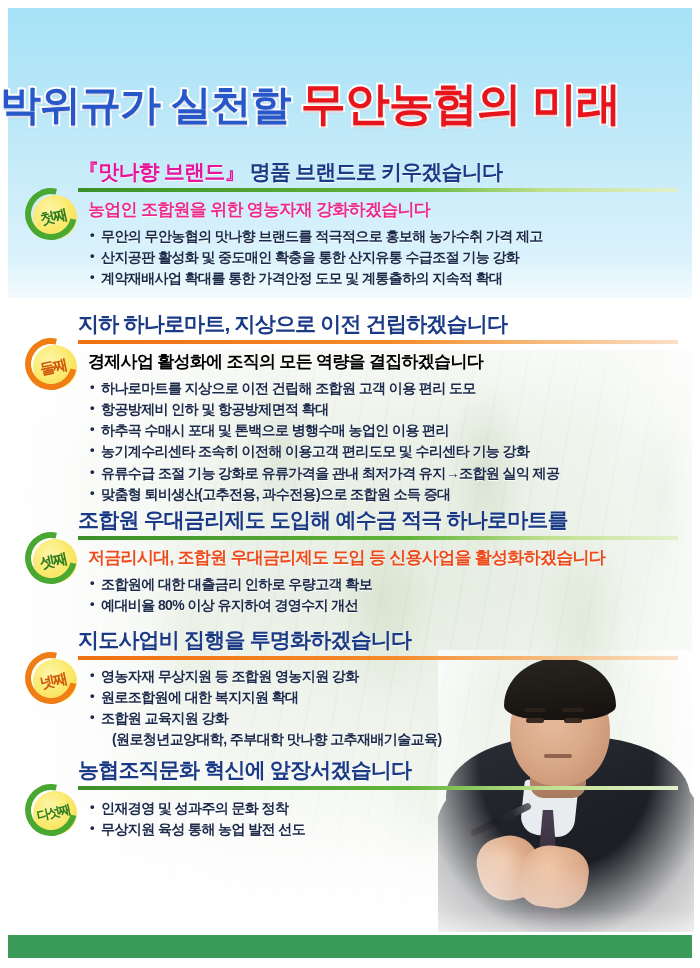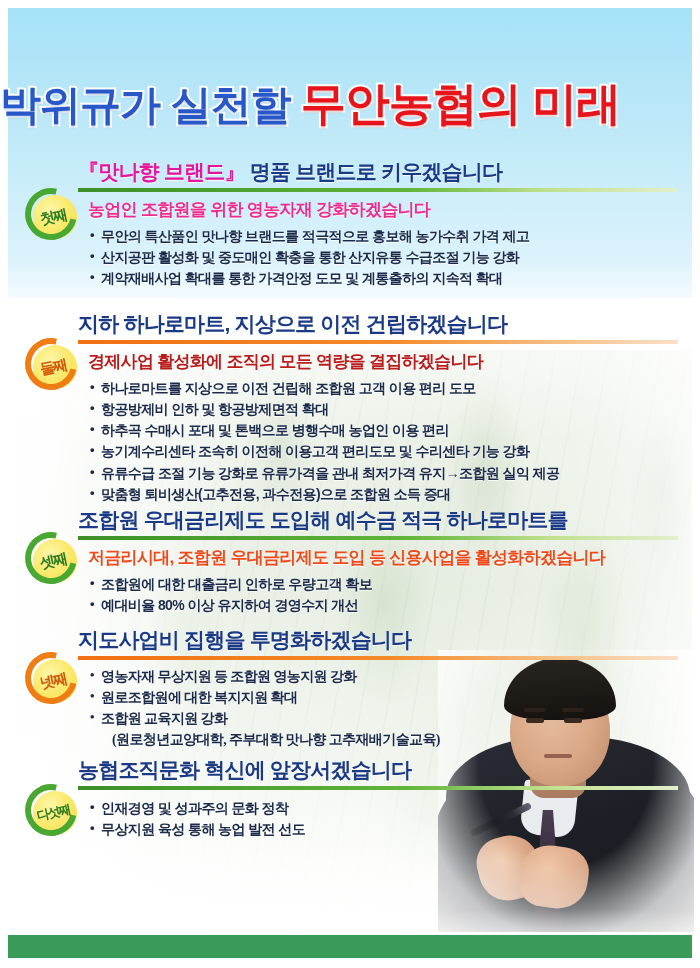--- a/index.html
+++ b/index.html
@@ -112,21 +112,21 @@
   .rule.orange{
     background:linear-gradient(to right,#f07012 0%,#f58a28 52%,#f6b877 76%,#fae0c8 100%);
   }
 
   .sec-sub{
     font-size:17px;font-weight:bold;letter-spacing:-0.7px;
     white-space:nowrap;margin:5px 0 5px 10px;
     text-shadow:0 1px 1px rgba(255,255,255,.9);
   }
   .sec-sub.pink{color:#ee2b8e;}
-  .sec-sub.orange{color:#b91c1c;}
+  .sec-sub.orange{color:#000000;}
   .sec-sub.red{color:#ee4b1c;}
 
   ul.bullets{list-style:none;margin:0;padding:0 0 0 12px;}
   ul.bullets li{
     font-size:14px;font-weight:bold;color:#1b2a4a;
     letter-spacing:-0.6px;line-height:1.52;white-space:nowrap;
     position:relative;padding-left:11px;
     text-shadow:0 1px 1px rgba(255,255,255,.95);
   }
   ul.bullets li::before{
@@ -297,21 +297,21 @@
       <div class="ring"></div>
       <div class="ord">첫째</div>
     </div>
     <div class="sec-body">
       <div class="sec-head">
         <span class="hl-pink">『맛나향 브랜드』</span><span> 명품 브랜드로 키우겠습니다</span>
       </div>
       <div class="rule green"></div>
       <div class="sec-sub pink">농업인 조합원을 위한 영농자재 강화하겠습니다</div>
       <ul class="bullets">
-        <li>무안의 특산품인 맛나향 브랜드를 적극적으로 홍보해 농가수취 가격 제고</li>
+        <li>무안의 무안농협의 맛나향 브랜드를 적극적으로 홍보해 농가수취 가격 제고</li>
         <li>산지공판 활성화 및 중도매인 확충을 통한 산지유통 수급조절 기능 강화</li>
         <li>계약재배사업 확대를 통한 가격안정 도모 및 계통출하의 지속적 확대</li>
       </ul>
     </div>
   </div>
 
   <div class="section" style="top:312px;">
     <div class="badge orange" style="top:24px;">
       <div class="disc"></div>
       <div class="ring"></div>
@@ -351,21 +351,21 @@
 
   <div class="section" style="top:628px;">
     <div class="badge orange" style="top:22px;">
       <div class="disc"></div>
       <div class="ring"></div>
       <div class="ord">넷째</div>
     </div>
     <div class="sec-body">
       <div class="sec-head">지도사업비 집행을 투명화하겠습니다</div>
       <div class="rule orange"></div>
-      <ul class="bullets" style="margin-top:4px;font-family:Liberation Serif, serif;">
+      <ul class="bullets" style="margin-top:4px;">
         <li>영농자재 무상지원 등 조합원 영농지원 강화</li>
         <li>원로조합원에 대한 복지지원 확대</li>
         <li>조합원 교육지원 강화</li>
         <li class="noblt" style="padding-left:22px;">(원로청년교양대학, 주부대학 맛나향 고추재배기술교육)</li>
       </ul>
     </div>
   </div>
 
   <div class="section" style="top:758px;">
     <div class="badge green" style="top:24px;">

